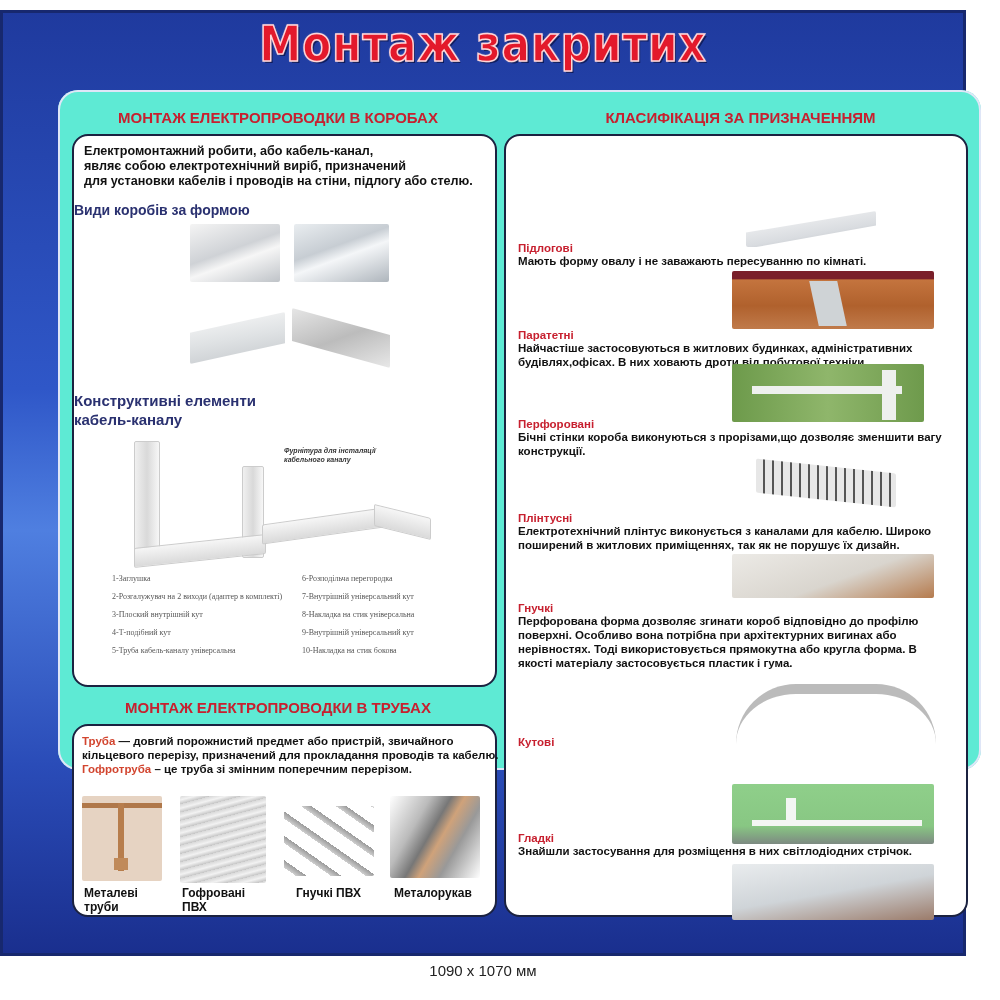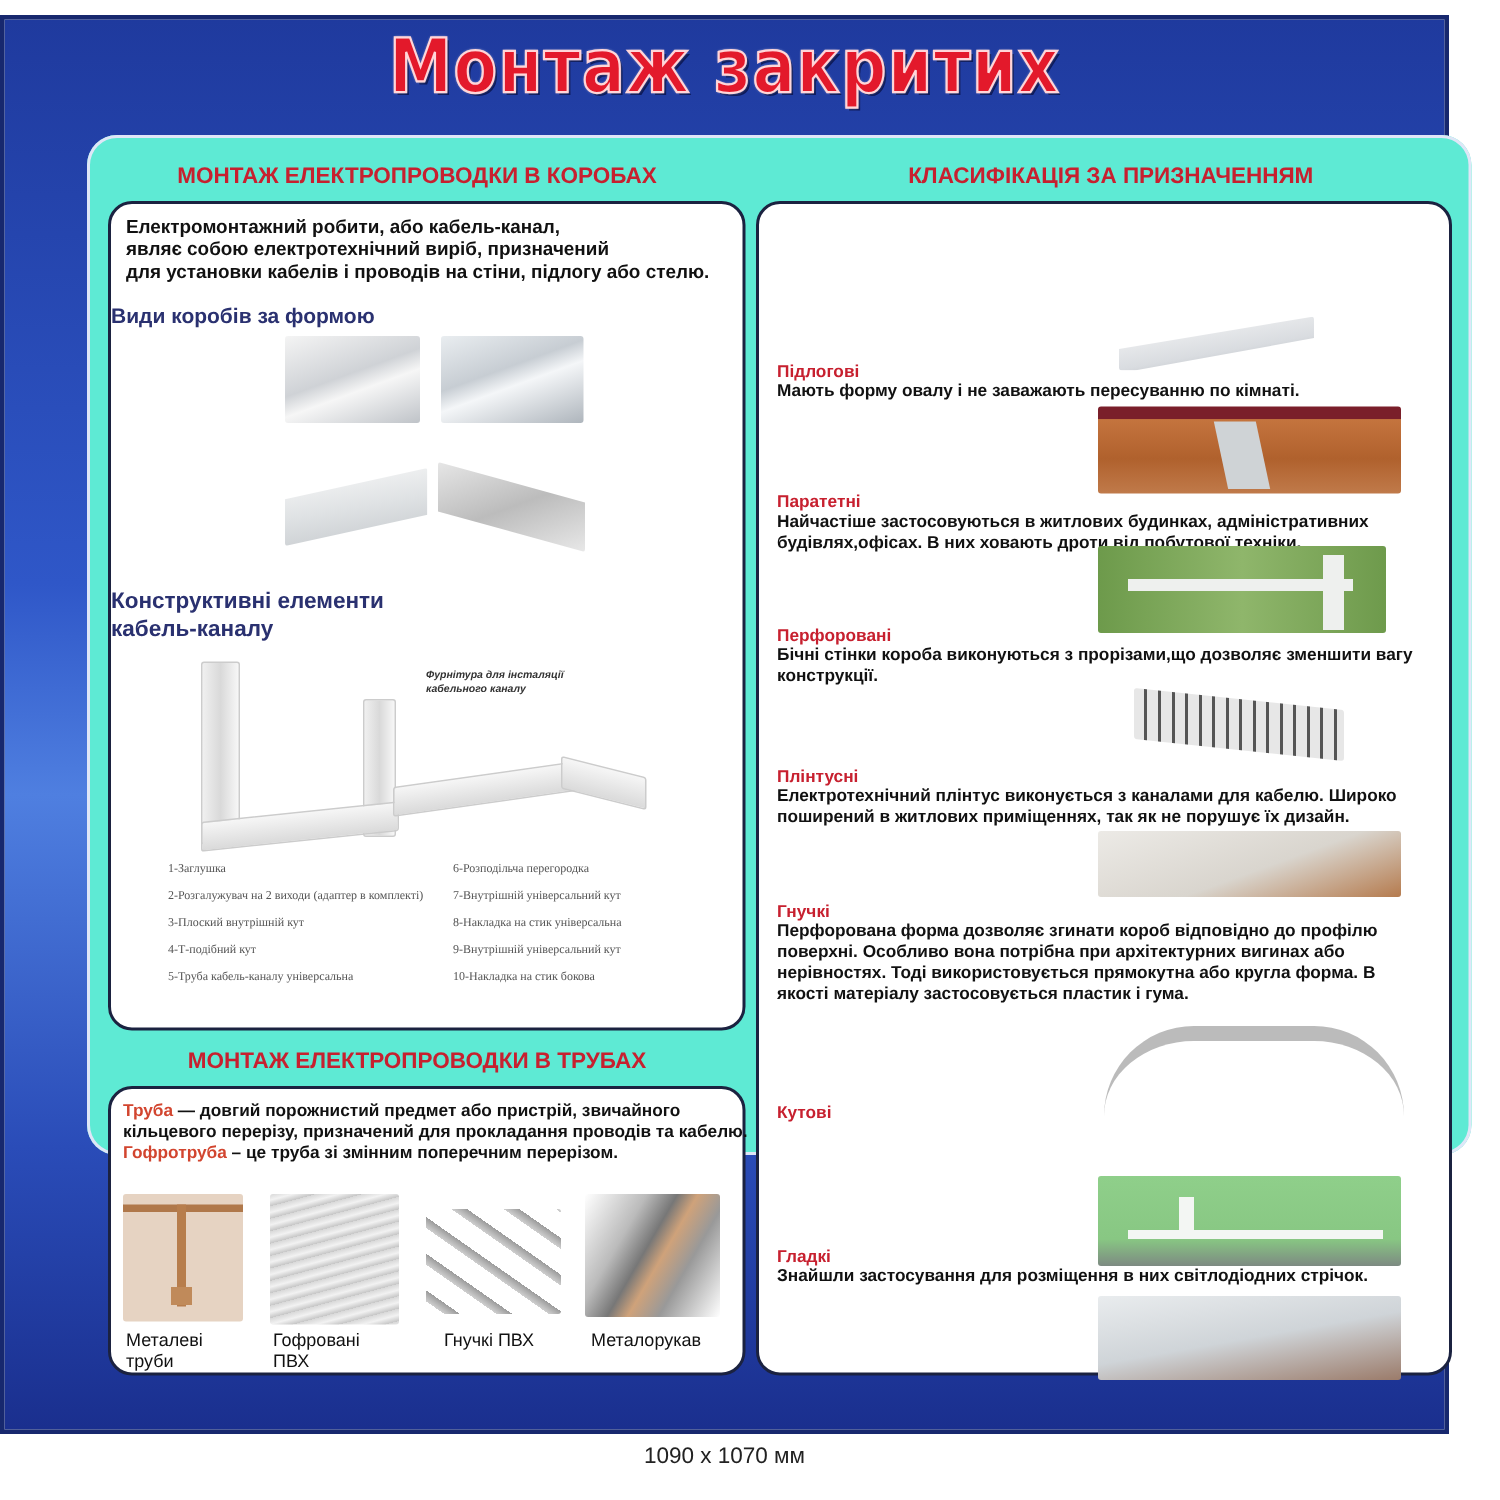--- a/index.html
+++ b/index.html
@@ -16,21 +16,21 @@
   .sec-title{position:absolute;font-family:"Liberation Sans",sans-serif;font-weight:bold;color:#c7202f;font-size:15px;text-align:center;}
   .box{position:absolute;border:2.5px solid #1b2240;border-radius:16px;background:#fff;box-sizing:border-box;}
   .txt{font-family:"Liberation Sans",sans-serif;font-weight:bold;color:#111;font-size:12.6px;line-height:15px;}
   .sub{font-family:"Liberation Sans",sans-serif;font-weight:bold;color:#2a3170;text-align:left;}
   .img{position:absolute;border-radius:2px;}
   .legend{position:absolute;font-family:"Liberation Serif",serif;font-size:8px;color:#555;line-height:18px;}
   .cls-head{font-family:"Liberation Sans",sans-serif;font-weight:bold;color:#c7202f;font-size:11.5px;}
   .cls-body{font-family:"Liberation Sans",sans-serif;font-weight:bold;color:#111;font-size:11.5px;line-height:14px;}
   .item{position:absolute;left:12px;width:430px;}
   .red{color:#d2452f;}
-  .pipe-cap{position:absolute;font-family:"Liberation Sans",sans-serif;font-weight:normal;font-size:12px;color:#111;line-height:14px;}
+  .pipe-cap{position:absolute;font-family:"Liberation Sans",sans-serif;font-weight:bold;font-size:12px;color:#111;line-height:14px;}
   .footer{position:absolute;left:0;top:962px;width:966px;text-align:center;font-family:"Liberation Sans",sans-serif;font-size:15px;color:#222;}
 </style>
 </head>
 <body>
 
 <div class="board"></div>
 <div class="title">Монтаж закритих електропроводок</div>
 
 <div class="panel">
 

